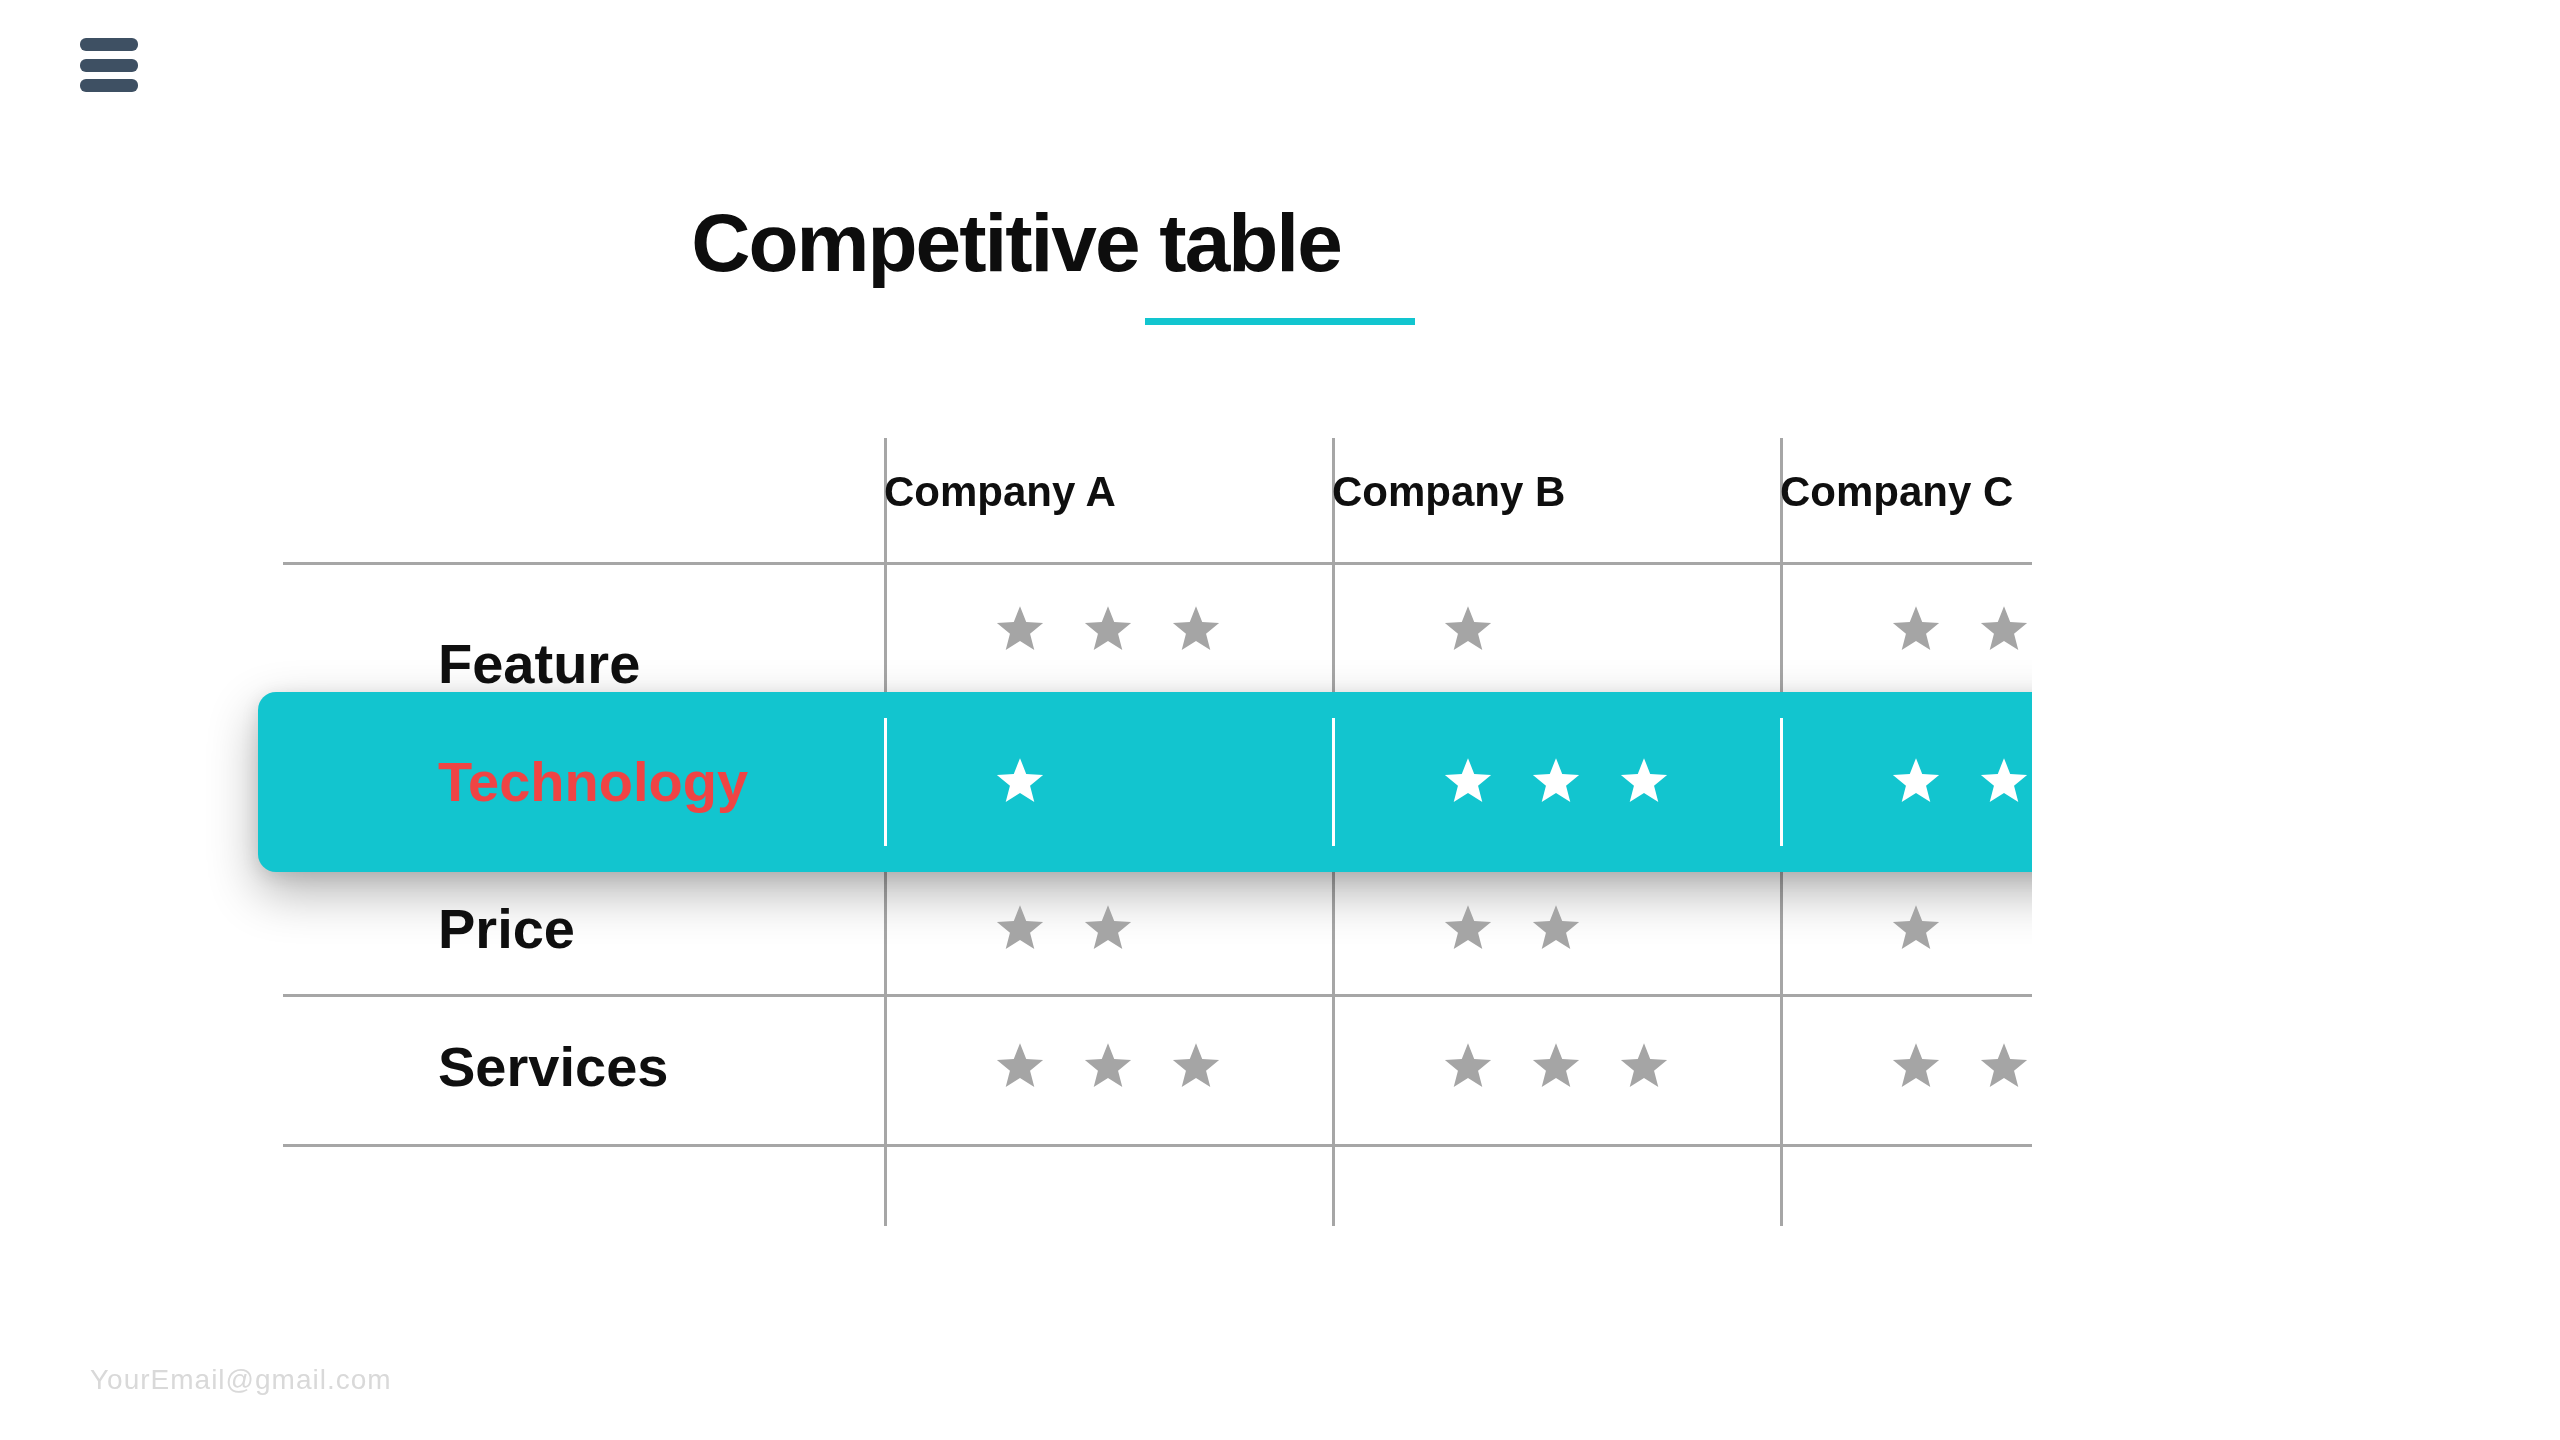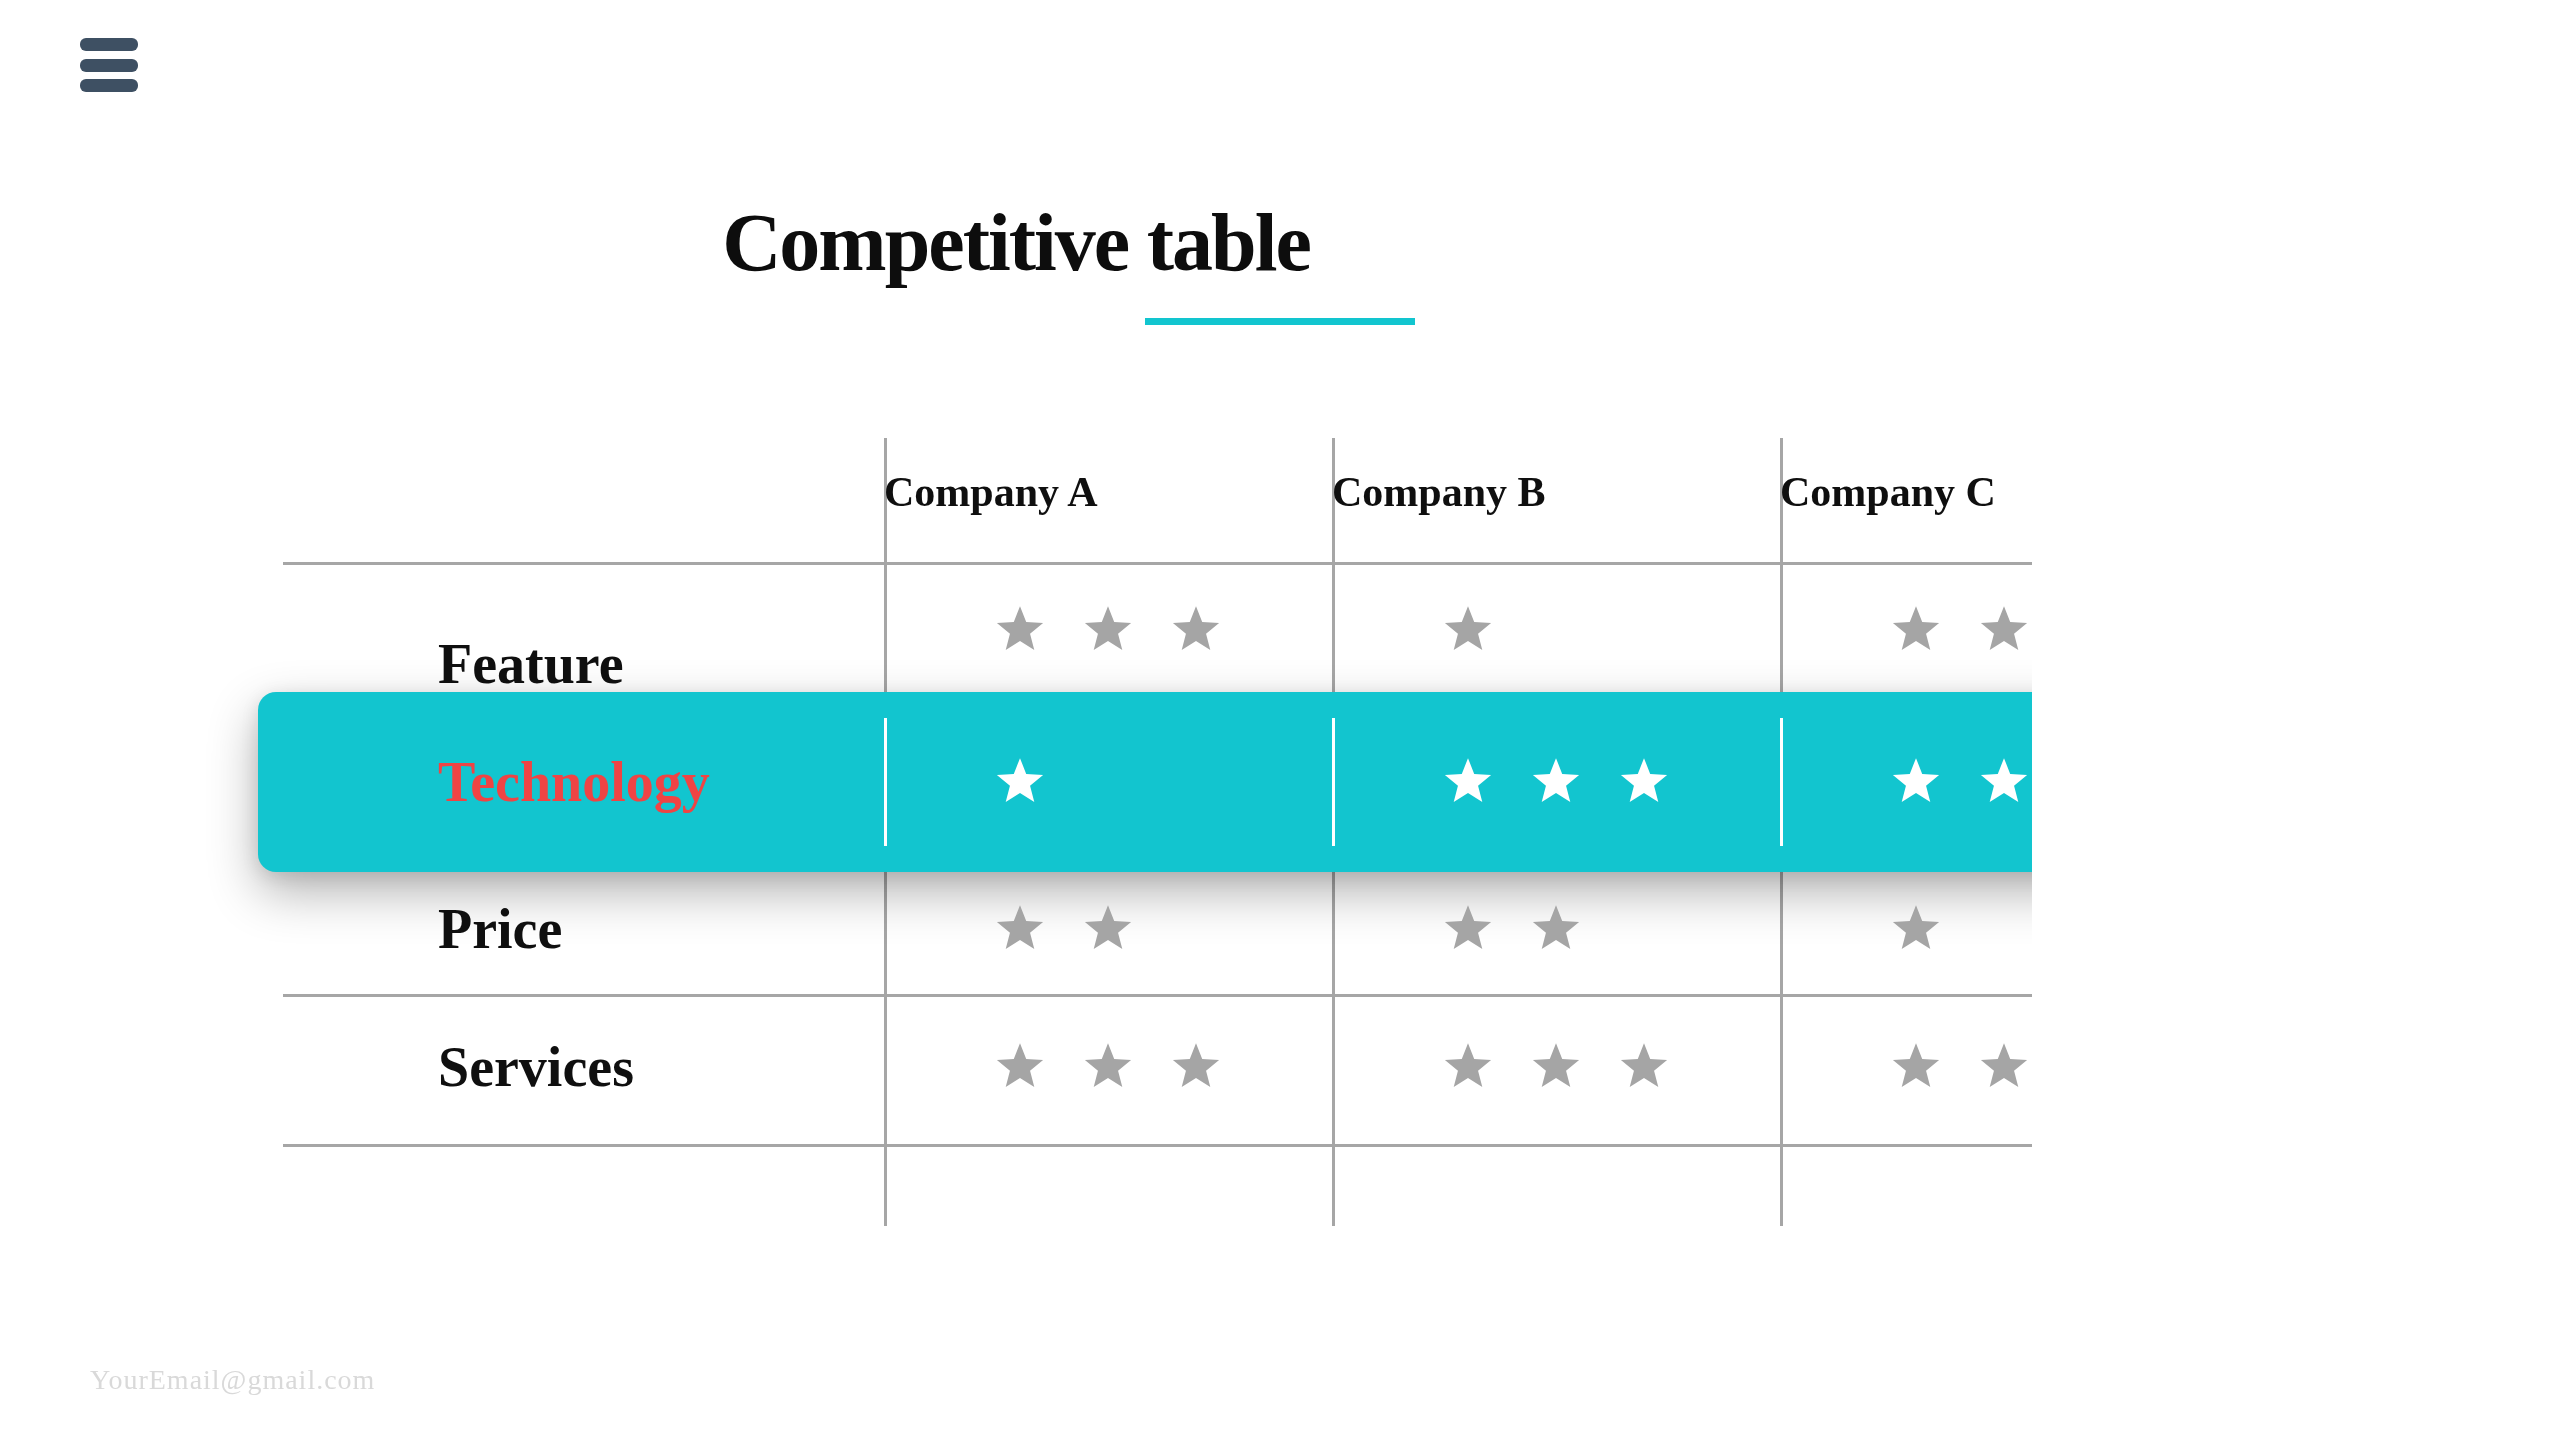--- a/index.html
+++ b/index.html
@@ -1,21 +1,21 @@
 <!DOCTYPE html>
 <html><head>
 <meta charset="utf-8">
 <style>
   html,body{margin:0;padding:0;background:#ffffff;}
   .slide{
     position:relative;
     width:2032px;height:1440px;
     background:#ffffff;
     overflow:hidden;
-    font-family:Liberation Serif, serif;
+    font-family:Liberation Sans, sans-serif;
   }
 
   
   .menu-btn{
     position:absolute;left:80px;top:38px;width:58px;height:54px;
     background:none;border:none;padding:0;cursor:pointer;
     display:flex;flex-direction:column;justify-content:space-between;
   }
   .menu-btn .bar{
     display:block;width:58px;height:13px;border-radius:6px;

